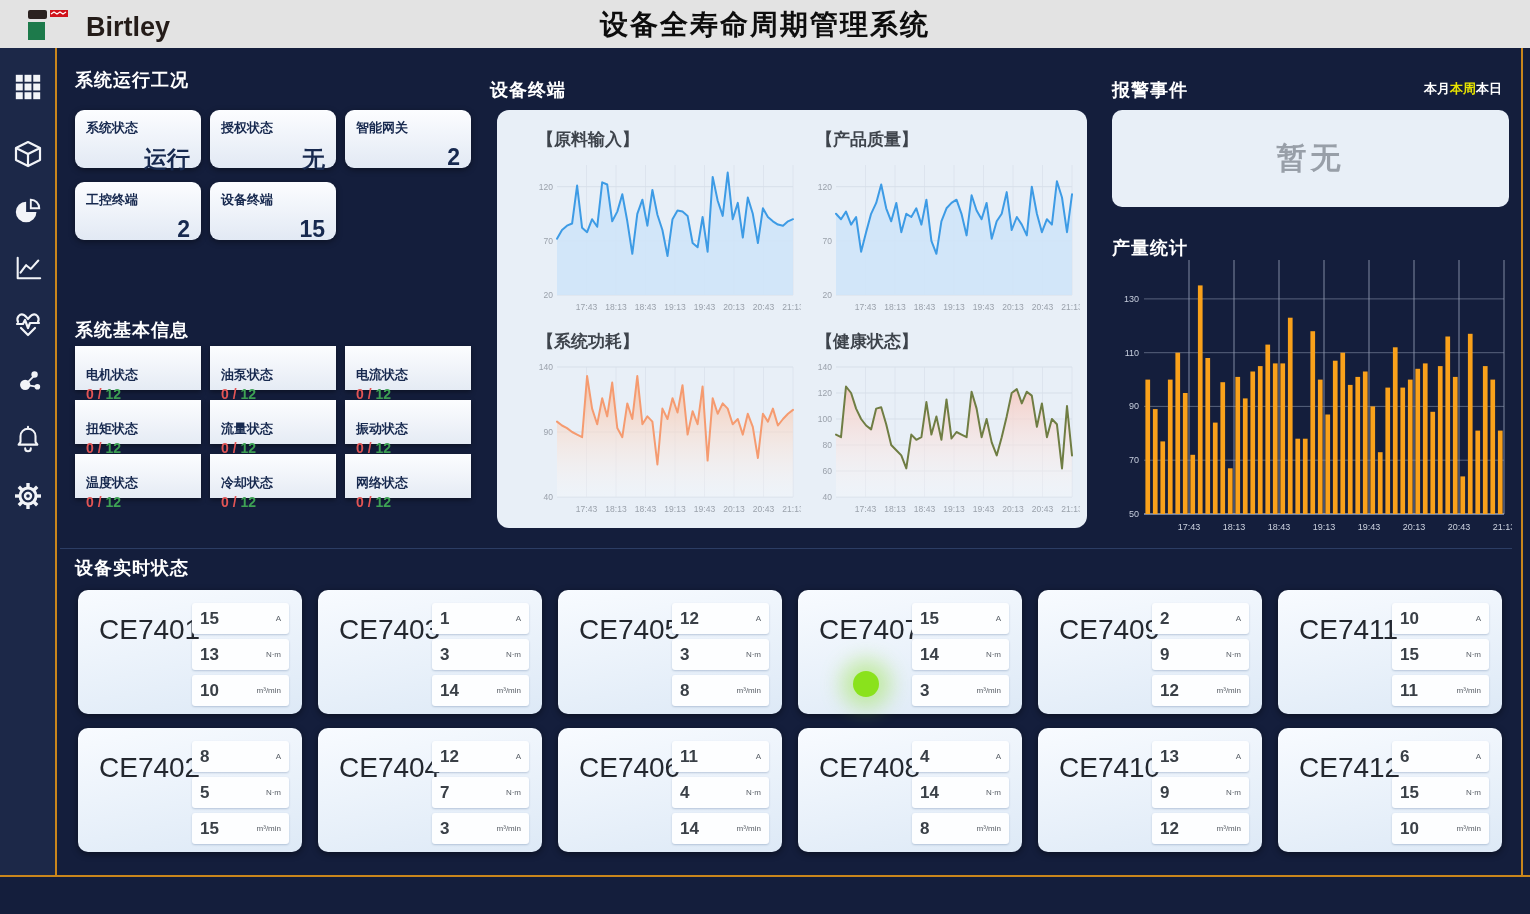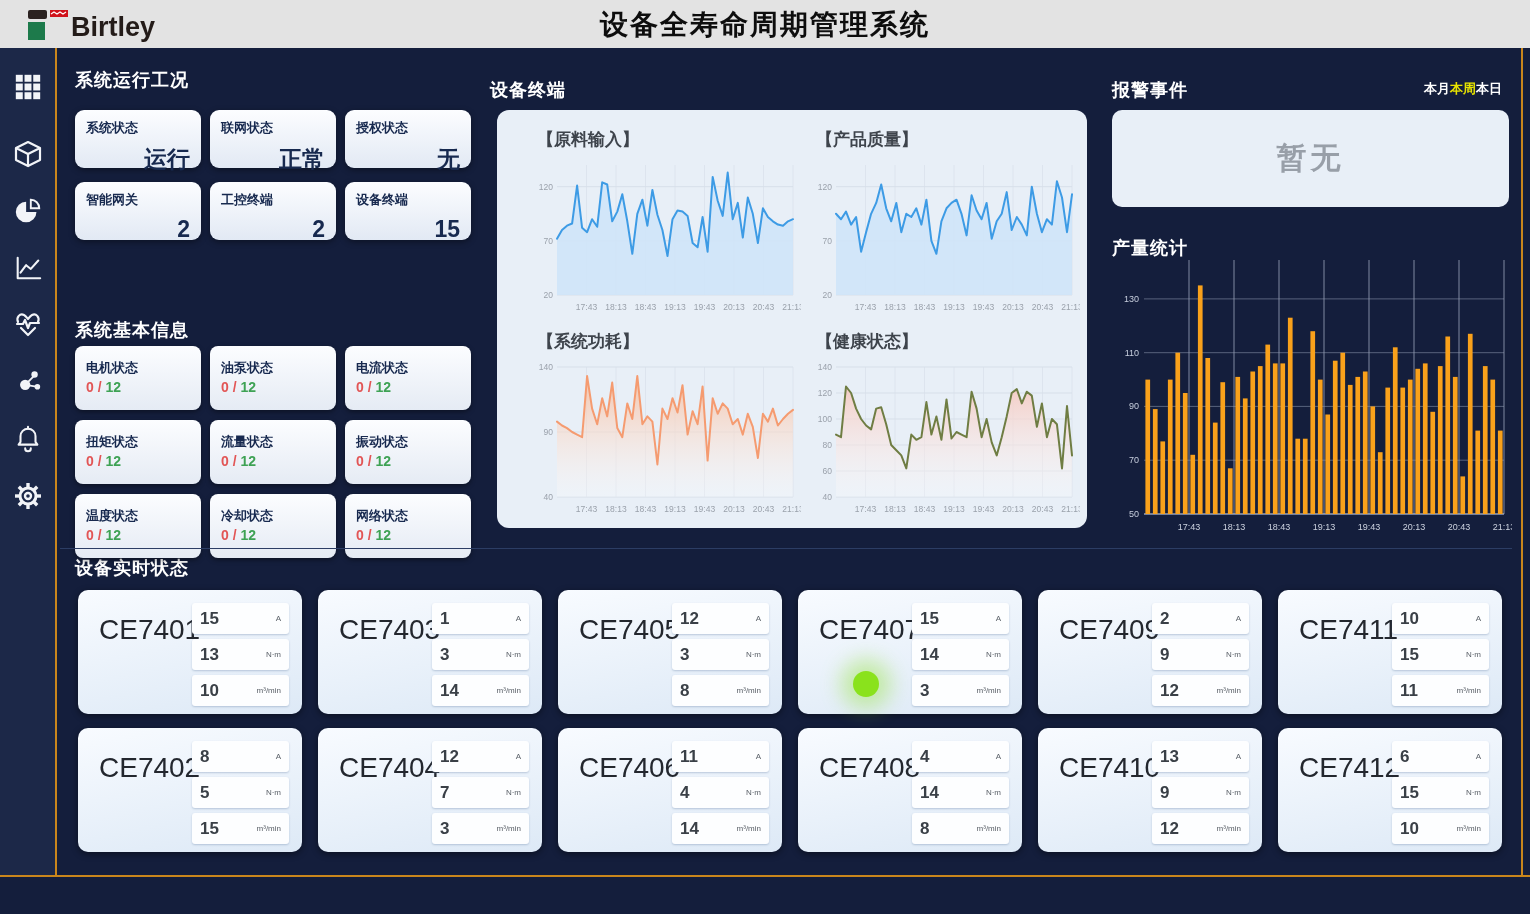--- a/index.html
+++ b/index.html
@@ -11,21 +11,21 @@
   .header{position:absolute;left:0;top:0;width:1530px;height:48px;background:#e3e3e3}
   .header-title{position:absolute;left:0;top:6px;width:100%;text-align:center;
     font-size:28px;font-weight:bold;color:#0d0d0d;letter-spacing:2px}
   .logo{position:absolute;left:28px;top:10px;display:flex;align-items:flex-end}
   .logo-mark{position:relative;width:42px;height:32px}
   .sq{position:absolute;display:block}
   .sq-dark{left:0;top:0;width:19px;height:9px;background:#2b2220;border-radius:2px}
   .sq-red{left:22px;top:0;width:18px;height:7px;background:#d0121b}
   .sq-red svg{display:block}
   .sq-green{left:0;top:12px;width:17px;height:18px;background:#1d7a4b}
-  .logo-text{font-size:27px;font-weight:bold;color:#241c19;line-height:30px;margin-left:1px}
+  .logo-text{font-size:27px;font-weight:bold;color:#241c19;line-height:30px;margin-left:16px}
 
   
   .sidebar{position:absolute;left:0;top:48px;width:57px;height:829px;background:#1c2848;
     border-right:2px solid #c9861c;display:flex;flex-direction:column;align-items:center;padding-top:22px}
   .side-icon{width:34px;height:34px;margin-bottom:23px;display:flex;align-items:center;justify-content:center;cursor:pointer}
   .side-icon:first-child{margin-bottom:33px}
   .edge-right{position:absolute;left:1521px;top:48px;width:2px;height:829px;background:#c9861c}
   .edge-bottom{position:absolute;left:0;top:875px;width:1530px;height:2px;background:#c9861c}
   .footer{position:absolute;left:0;top:877px;width:1530px;height:37px;background:#141e3c}
 
@@ -36,22 +36,22 @@
   .status-grid{position:absolute;left:75px;top:110px;width:396px;display:grid;
     grid-template-columns:repeat(3,126px);gap:14px 9px}
   .status-card{height:58px;border-radius:9px;background:linear-gradient(180deg,#fcfdff,#e2e9f4);
     box-shadow:0 2px 6px rgba(0,0,0,.4);padding:9px 11px}
   .status-card .lbl{font-size:13px;font-weight:bold;color:#17294f}
   .status-card .val{margin-top:7px;text-align:right;font-size:23px;font-weight:bold;color:#17294f}
 
   
   .info-grid{position:absolute;left:75px;top:346px;width:396px;display:grid;
     grid-template-columns:repeat(3,126px);gap:10px 9px}
-  .info-card{height:64px;border-radius:8px;background:linear-gradient(180deg,#fcfdff,#e5ebf4);
-    box-shadow:0 2px 5px rgba(0,0,0,.4);padding:13px 11px}
+  .info-card{height:44px;border-radius:0;background:linear-gradient(180deg,#fcfdff,#e5ebf4);
+    box-shadow:0 2px 5px rgba(0,0,0,.4);padding:20px 11px}
   .info-card .lbl{font-size:13px;font-weight:bold;color:#17294f}
   .info-card .cnt{margin-top:2px;font-size:14px;font-weight:bold}
   .cnt .cur,.cnt .sep{color:#e25555}
   .cnt .tot{color:#3ea254}
 
   
   .trend-panel{position:absolute;left:497px;top:110px;width:590px;height:418px;
     background:#e8eff7;border-radius:12px;display:grid;grid-template-columns:1fr 1fr;
     grid-template-rows:1fr 1fr;padding:10px 6px 4px 26px}
   .chart-block{padding:4px 0 0 6px}
@@ -185,24 +185,20 @@
   <div class="sec-title" style="left:75px;top:318px">系统基本信息</div>
   <div class="sec-title" style="left:490px;top:78px">设备终端</div>
   <div class="sec-title" style="left:1112px;top:78px">报警事件</div>
   <div class="sec-title" style="left:1112px;top:236px">产量统计</div>
   <div class="sec-title" style="left:75px;top:556px">设备实时状态</div>
 
   <div class="status-grid">
       <div class="status-card">
        <div class="lbl">系统状态</div>
        <div class="val">运行</div>
-     </div>
-      <div class="status-card">
-       <div class="lbl">联网状态</div>
-       <div class="val">正常</div>
      </div>
       <div class="status-card">
        <div class="lbl">授权状态</div>
        <div class="val">无</div>
      </div>
       <div class="status-card">
        <div class="lbl">智能网关</div>
        <div class="val">2</div>
      </div>
       <div class="status-card">

